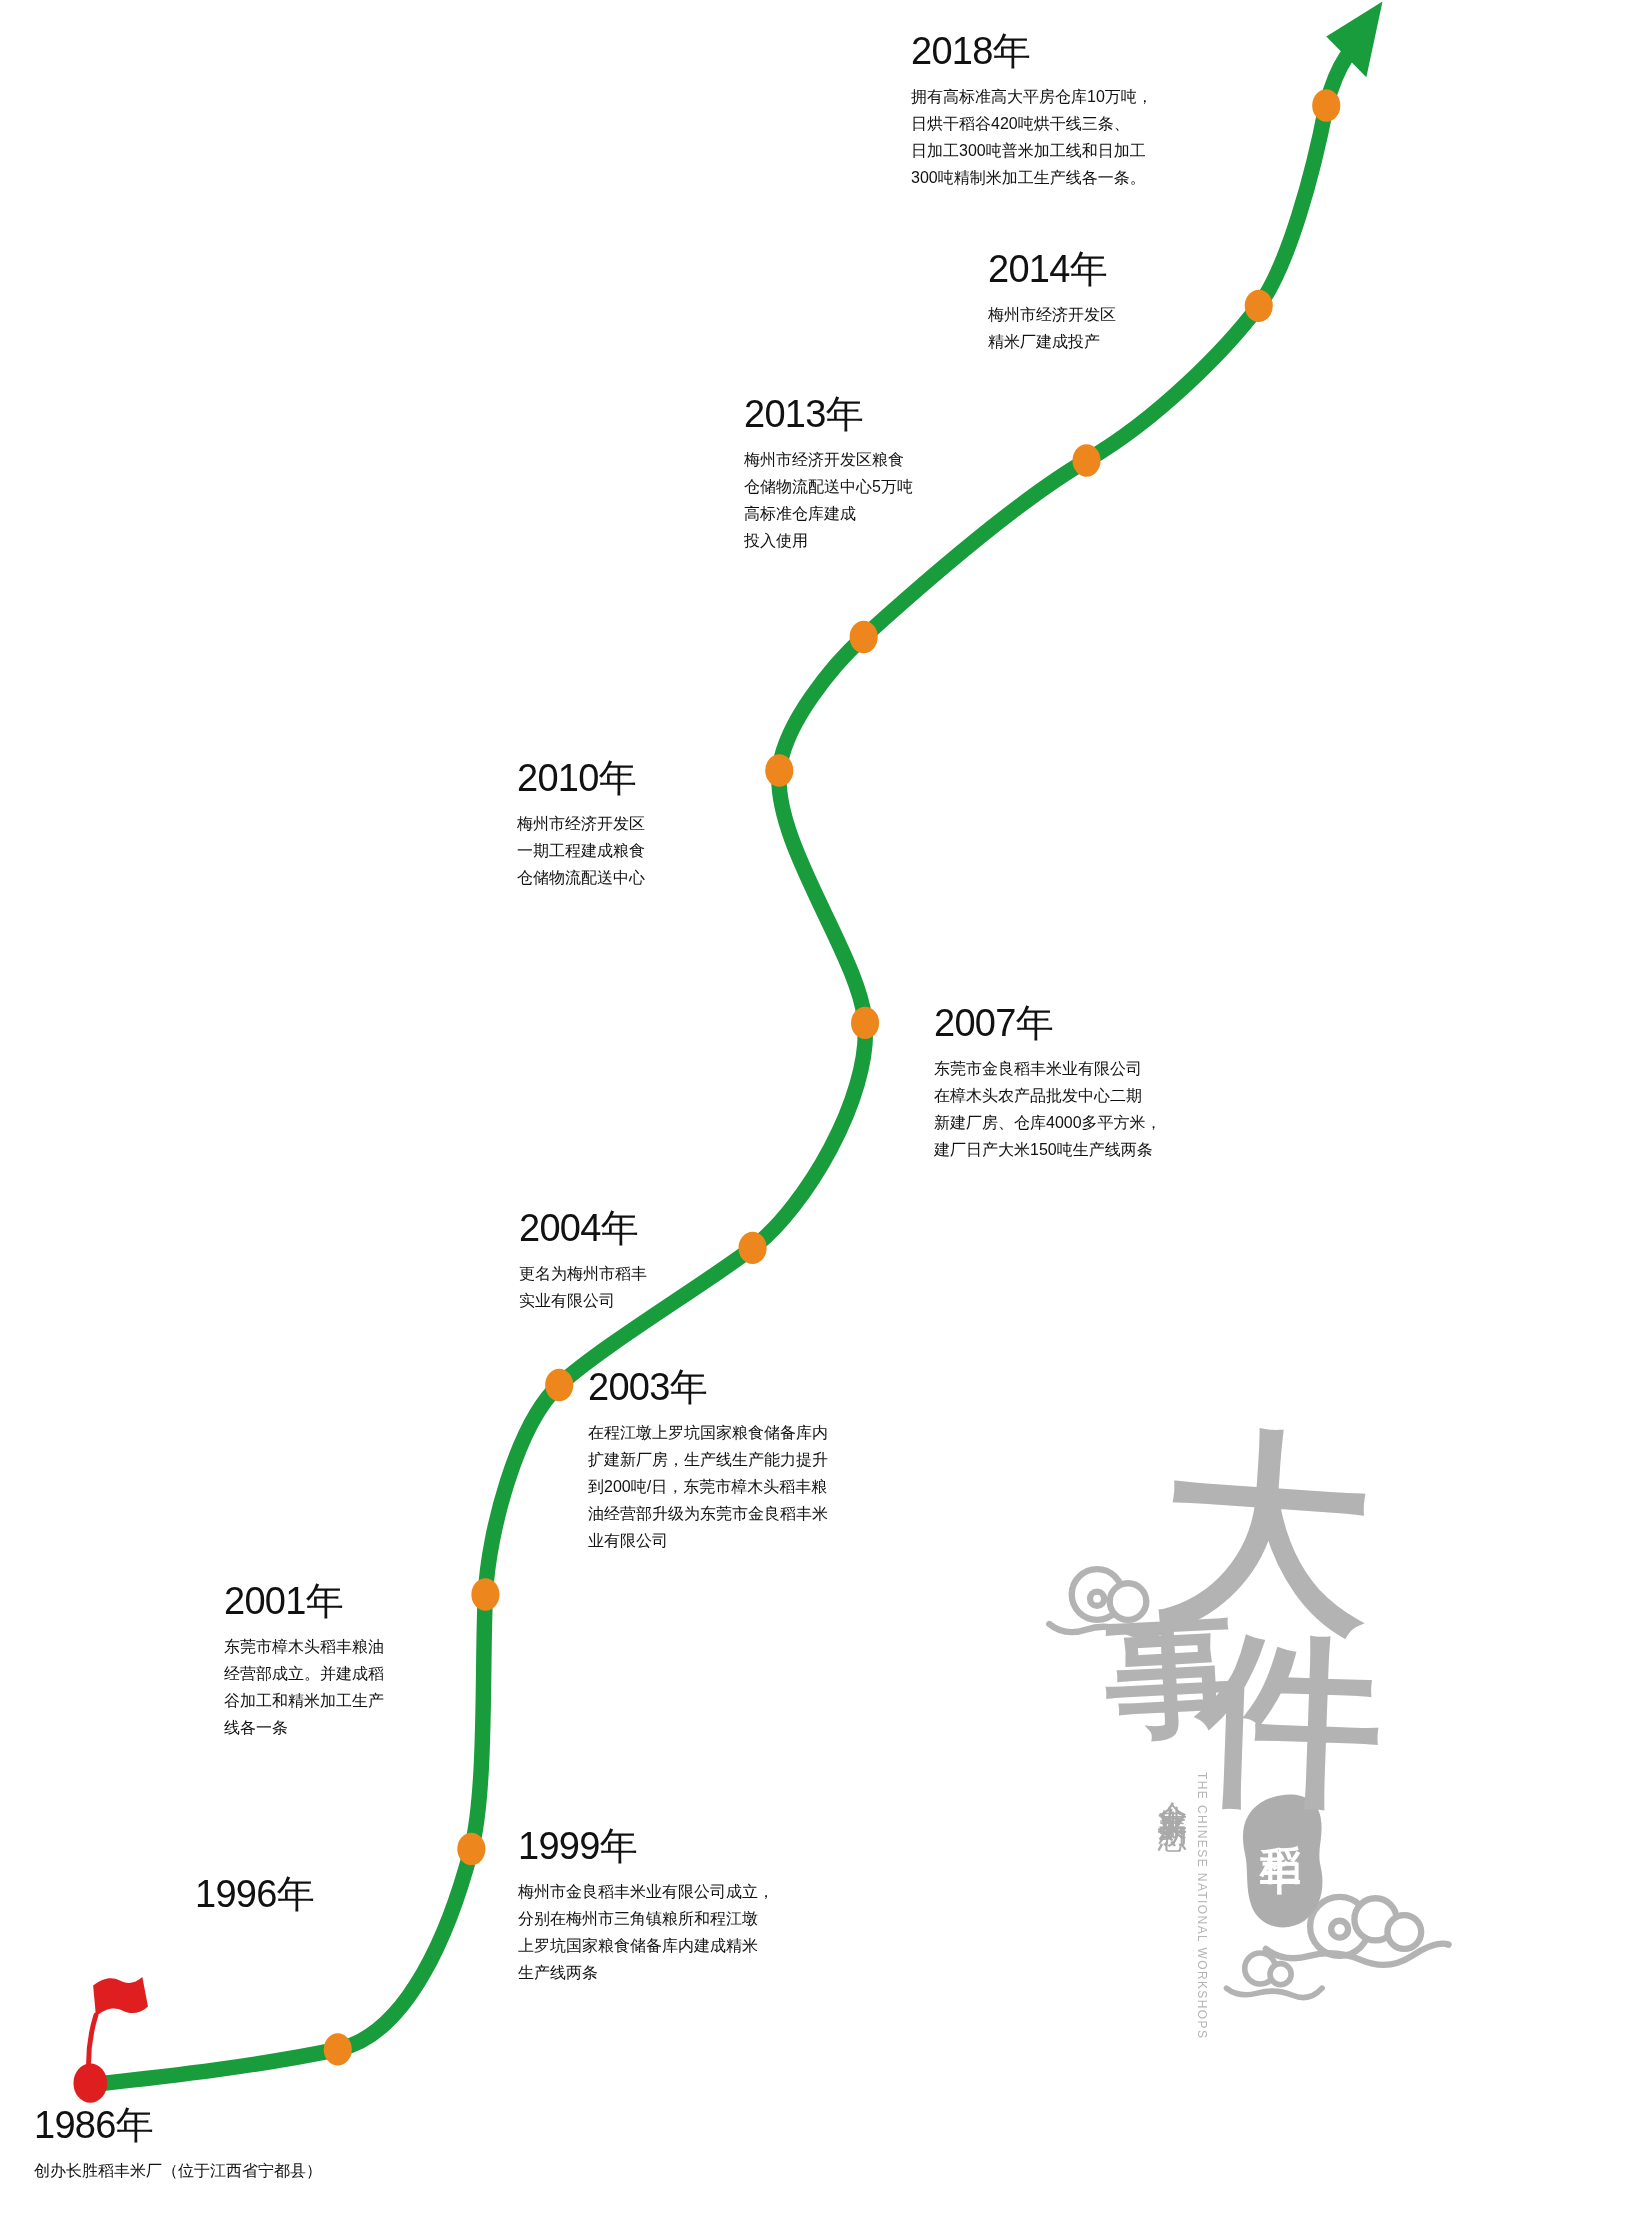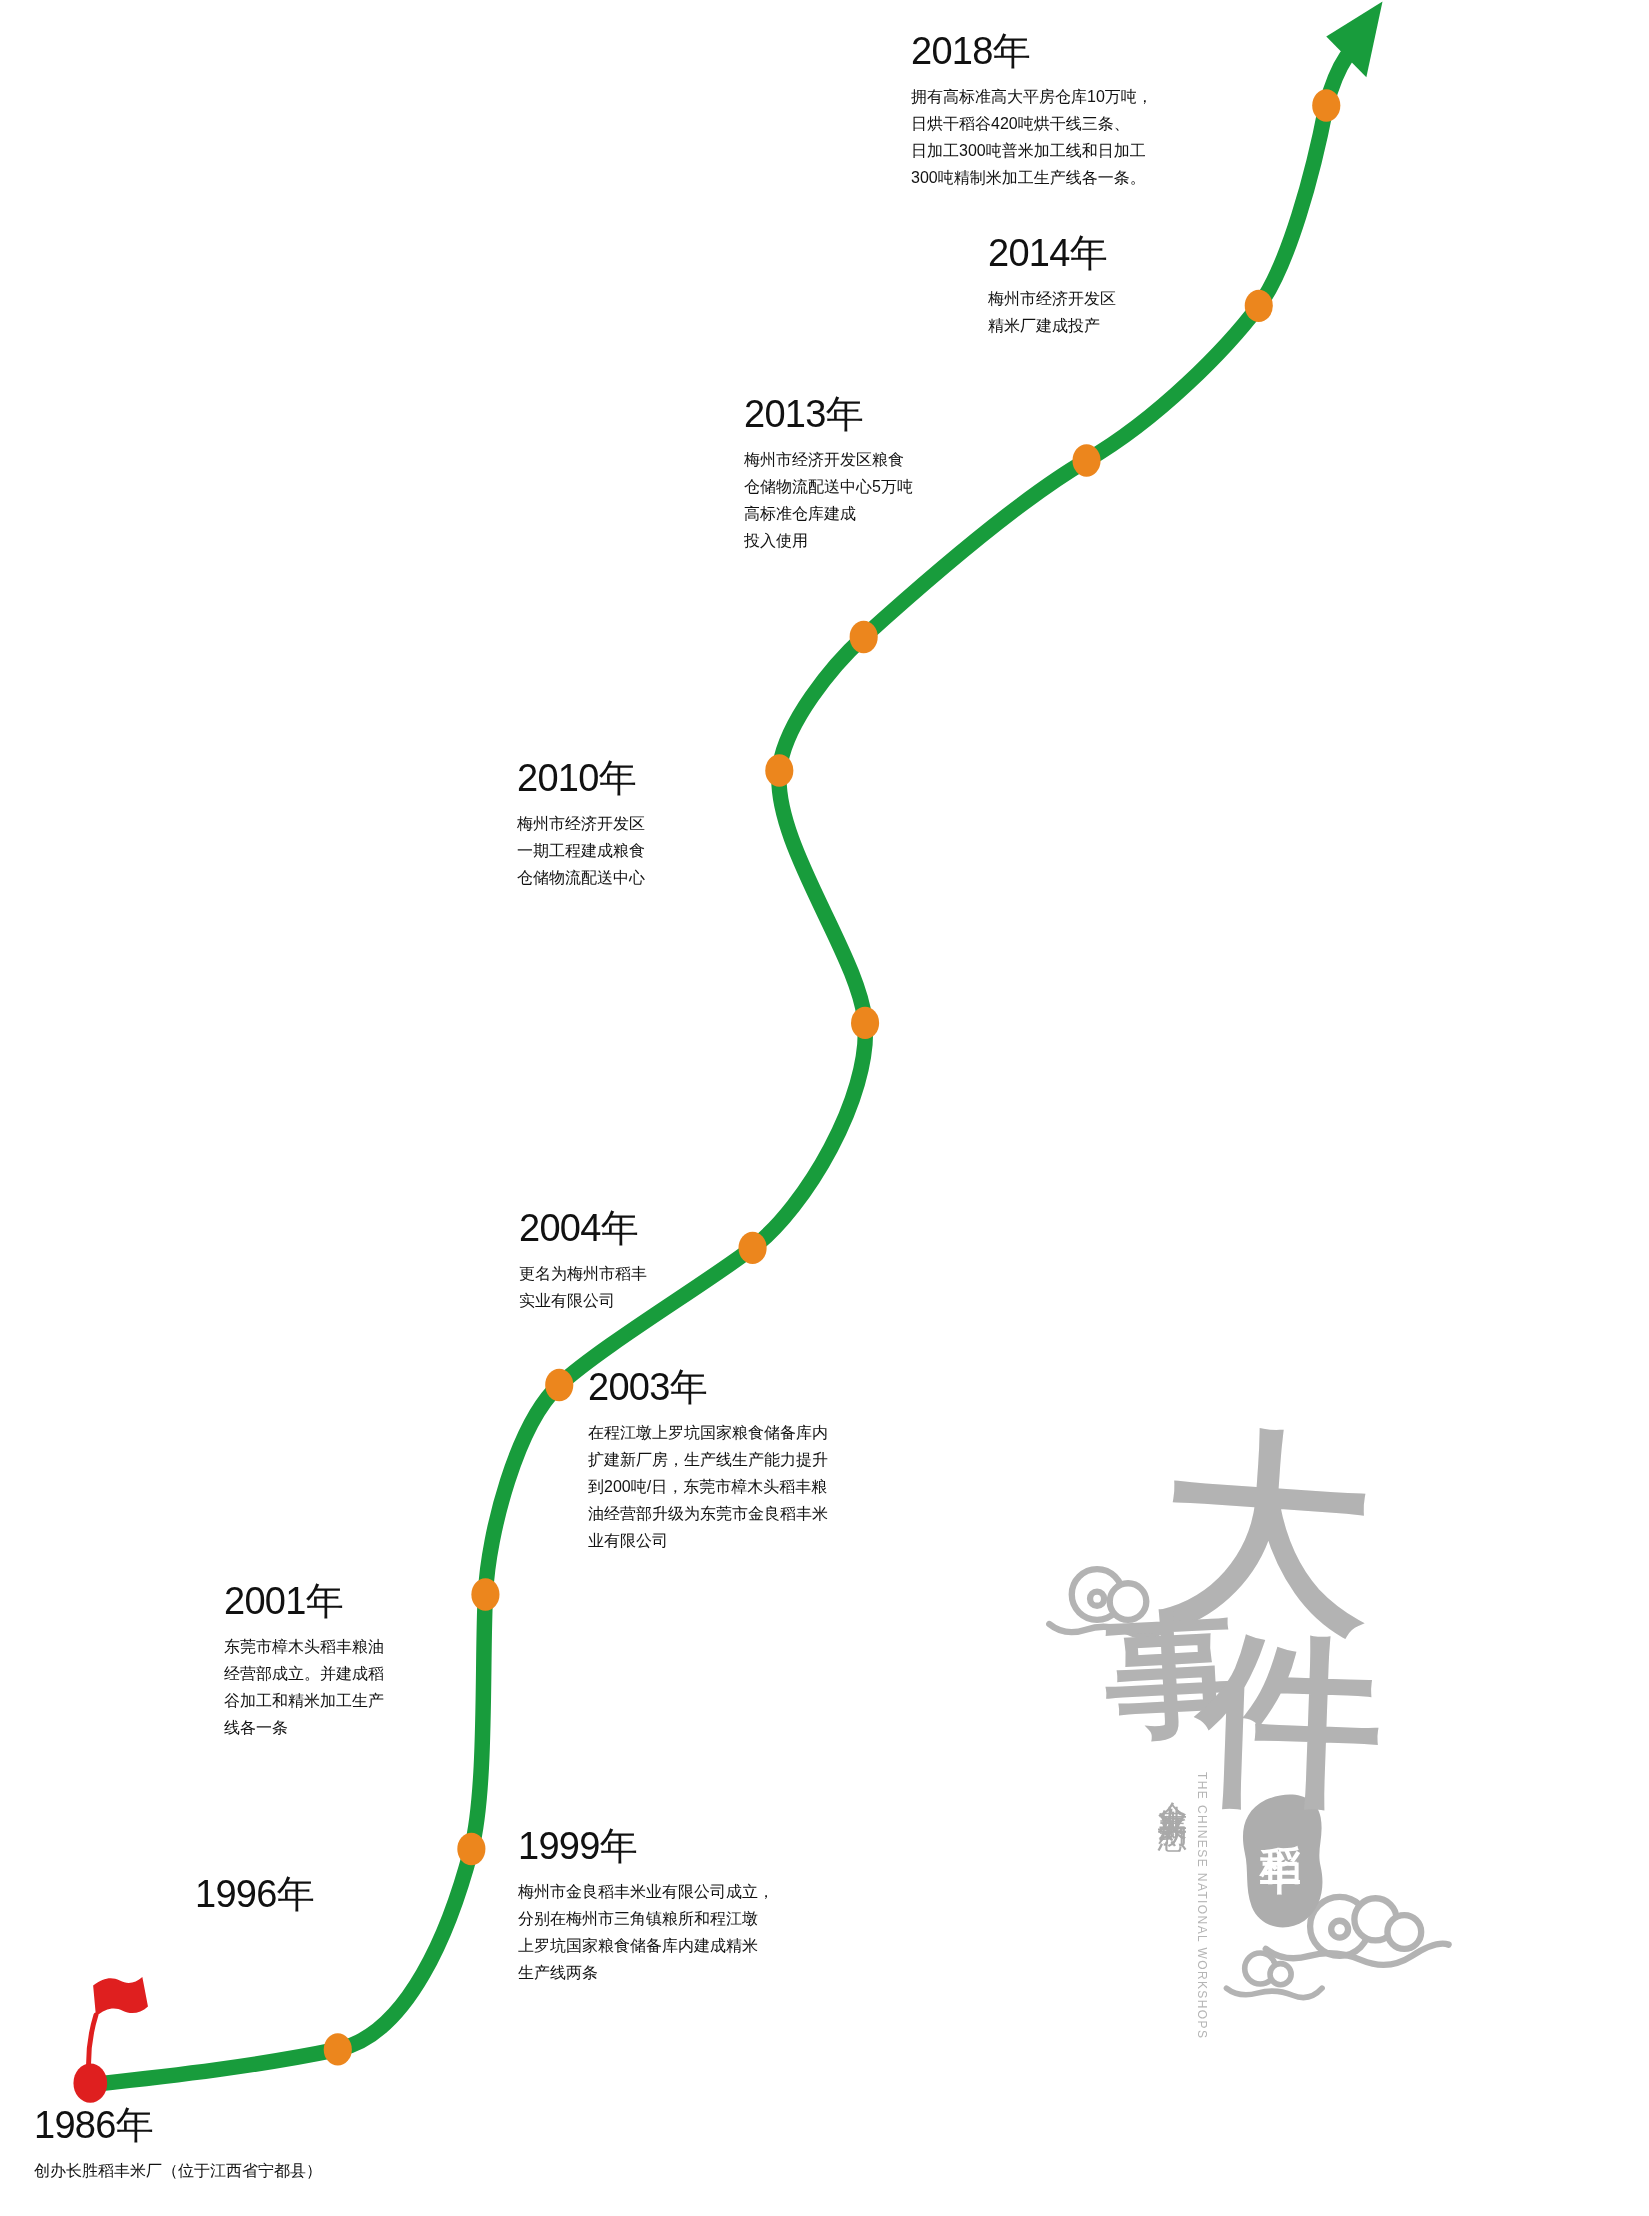--- a/index.html
+++ b/index.html
@@ -130,21 +130,21 @@
   <div class="wm" id="wm-seal-text">稻丰</div>
 
   <div class="ms" style="left:911px;top:32px">
     <div class="ms-year">2018年</div>
     <div class="ms-body">拥有高标准高大平房仓库10万吨，
 日烘干稻谷420吨烘干线三条、
 日加工300吨普米加工线和日加工
 300吨精制米加工生产线各一条。</div>
   </div>
 
-  <div class="ms" style="left:988px;top:234px">
+  <div class="ms" style="left:988px;top:250px">
     <div class="ms-year">2014年</div>
     <div class="ms-body">梅州市经济开发区
 精米厂建成投产</div>
   </div>
 
   <div class="ms" style="left:744px;top:395px">
     <div class="ms-year">2013年</div>
     <div class="ms-body">梅州市经济开发区粮食
 仓储物流配送中心5万吨
 高标准仓库建成
@@ -152,20 +152,27 @@
   </div>
 
 
   <div class="ms" style="left:517px;top:759px">
     <div class="ms-year">2010年</div>
     <div class="ms-body">梅州市经济开发区
 一期工程建成粮食
 仓储物流配送中心</div>
   </div>
 
+  <div class="ms" style="left:934px;top:1004px">
+    <div class="ms-year">2007年</div>
+    <div class="ms-body">东莞市金良稻丰米业有限公司
+在樟木头农产品批发中心二期
+新建厂房、仓库4000多平方米，
+建厂日产大米150吨生产线两条</div>
+  </div>
 
   <div class="ms" style="left:519px;top:1209px">
     <div class="ms-year">2004年</div>
     <div class="ms-body">更名为梅州市稻丰
 实业有限公司</div>
   </div>
 
   <div class="ms" style="left:588px;top:1368px">
     <div class="ms-year">2003年</div>
     <div class="ms-body">在程江墩上罗坑国家粮食储备库内

